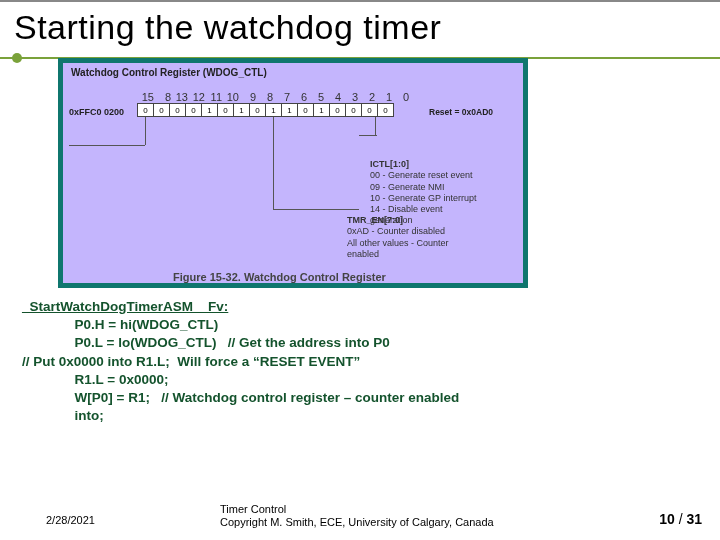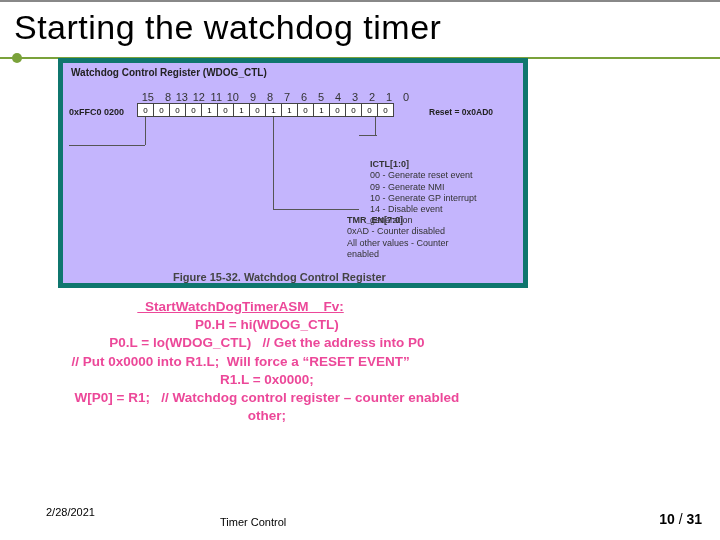--- a/index.html
+++ b/index.html
@@ -55,31 +55,30 @@
 
   
   .ln { position: absolute; background: #555; }
   .ln-h { height: 1px; }
   .ln-v { width: 1px; }
 
   .code {
     position: absolute;
     left: 22px; top: 296px;
     font-size: 13.5px; font-weight: bold; line-height: 1.35;
-    color: #ec4899;
+    color: #14532d;
     white-space: pre;
-    text-align: center;
   }
   .code .u { text-decoration: underline; }
 
   .footer {
     position: absolute; left: 0; right: 0; bottom: 10px;
     display: flex; align-items: flex-end; font-size: 11px; color: #000;
   }
-  .footer .date { position: absolute; left: 46px; bottom: 12px; margin-top: 41px; }
+  .footer .date { position: absolute; left: 46px; bottom: 4px; margin-top: 41px; }
   .footer .mid { position: absolute; left: 220px; bottom: 0; line-height: 1.25; }
   .footer .pg { position: absolute; right: 18px; bottom: 3px; font-size: 14px; }
   .footer .pg b { font-weight: bold; }
 </style>
 </head>
 <body>
 
 <div class="slide">
 
   <div class="title">Starting the watchdog timer</div>
@@ -161,25 +160,26 @@
 
     <div class="dg-caption">Figure 15-32. Watchdog Control Register</div>
   </div>
 
   <div class="code"><span class="u">_StartWatchDogTimerASM__Fv:</span>
 <span>              P0.H = hi(WDOG_CTL)</span>
 <span>              P0.L = lo(WDOG_CTL)   // Get the address into P0</span>
 <span>// Put 0x0000 into R1.L;  Will force a </span>“<span>RESET EVENT</span>”
 <span>              R1.L = 0x0000;</span>
 <span>              W[P0] = R1;   // Watchdog control register – counter enabled</span>
-<span>              other;</span></div>
+<span>              into;</span></div>
 
   <div class="footer">
     <div class="date">2/28/2021</div>
     <div class="mid">
       <span>Timer Control</span><br>
+      <span>Copyright M. Smith, ECE, University of Calgary, Canada</span>
     </div>
     <div class="pg">
       <b>10</b><span> / </span><b>31</b>
     </div>
   </div>
 
 </div>
 
 </body></html>

